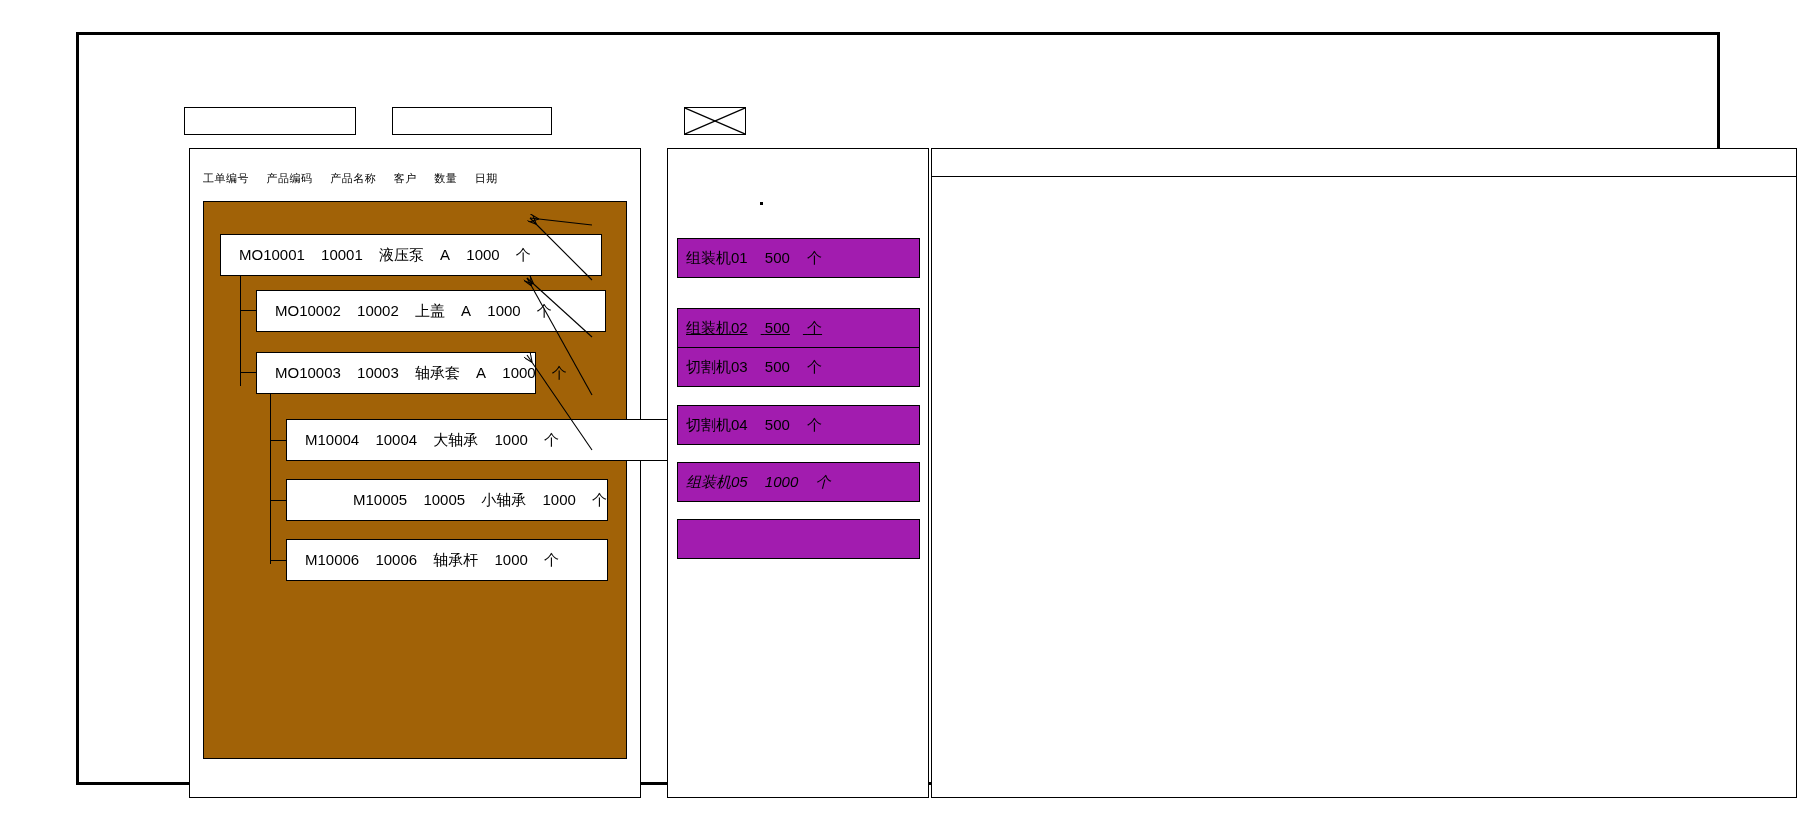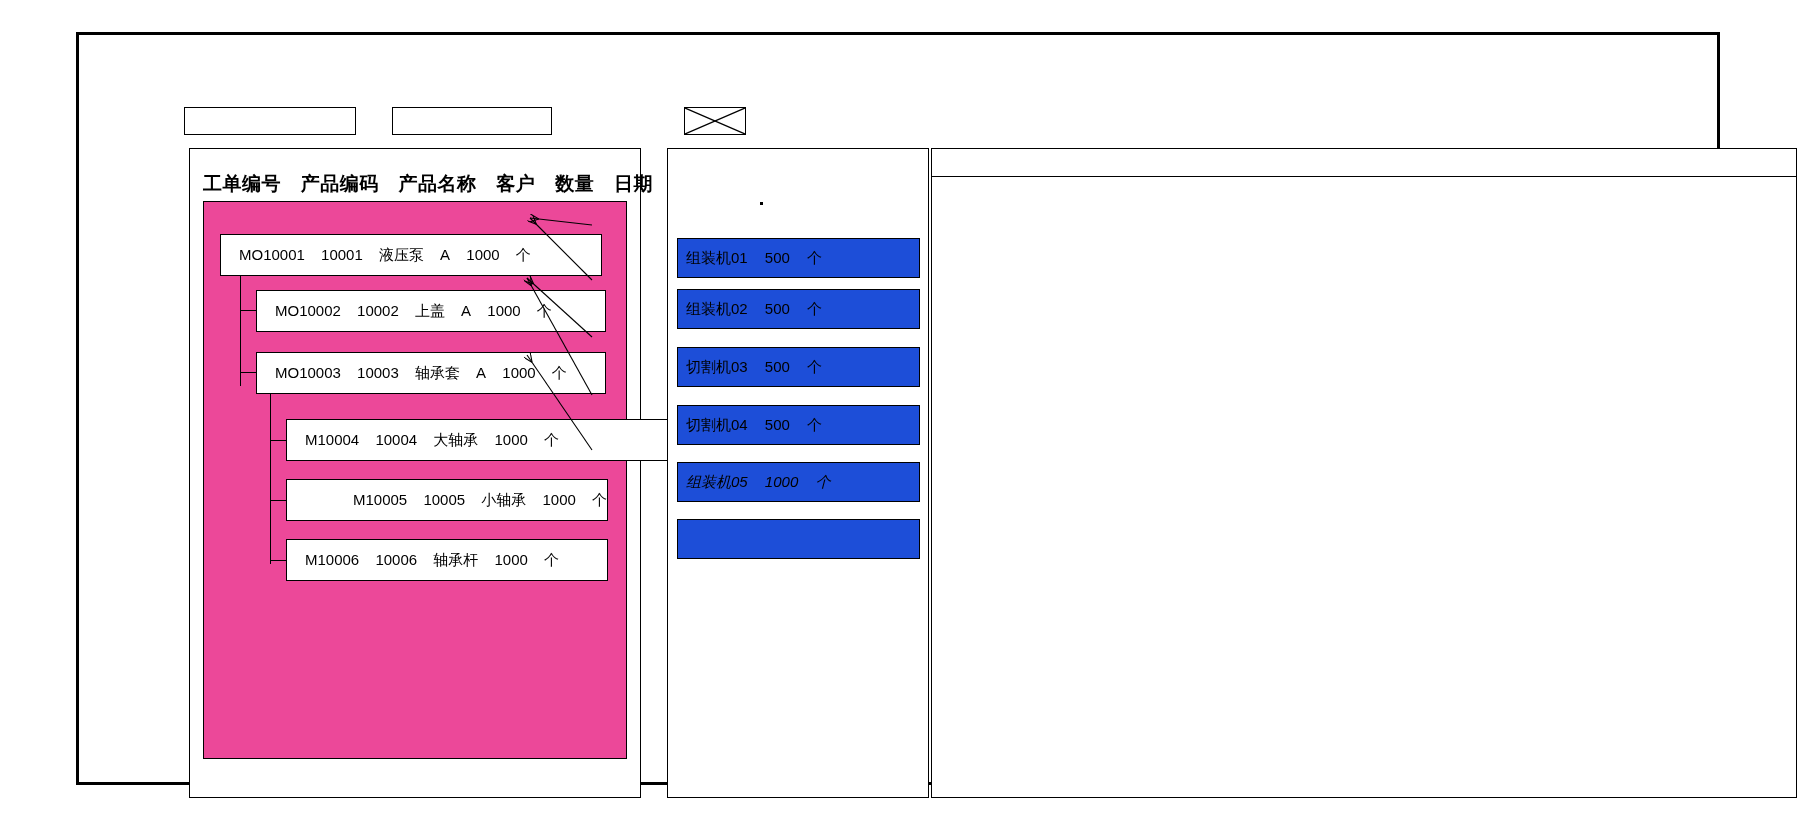--- a/index.html
+++ b/index.html
@@ -67,56 +67,55 @@
     width: 452px;
     height: 650px;
     border: 1.5px solid #000000;
     background: #ffffff;
     box-sizing: border-box;
   }
   .column-header {
     position: absolute;
     left: 13px;
     top: 22px;
-    font-size: 19px;
+    font-size: 11px;
     white-space: nowrap;
     letter-spacing: 0.5px;
-    font-weight: bold;
   }
   .column-header span { margin-right: 14px; }
 
   .list-box {
     position: absolute;
     left: 13px;
     top: 52px;
     width: 424px;
     height: 558px;
     border: 1.2px solid #000000;
-    background: #ec4899;
+    background: #a16207;
     box-sizing: border-box;
   }
 
   
   .tree-row {
     position: absolute;
     height: 42px;
     border: 1.3px solid #000000;
     background: #ffffff;
     box-sizing: border-box;
     display: flex;
     align-items: center;
     font-size: 15px;
     white-space: nowrap;
   }
   .tree-row .cells { padding-left: 18px; }
   .tree-row .cells span { margin-right: 12px; }
 
   .r0 { left: 16px;  top: 32px;  width: 382px; }
   .r1 { left: 52px;  top: 88px;  width: 350px; }
-  .r2 { left: 52px;  top: 150px; width: 350px; }
+  .r2 { left: 52px;  top: 150px; width: 280px; }
   .r3 { left: 82px;  top: 217px; width: 384px; }
   .r4 { left: 82px;  top: 277px; width: 322px; padding-left: 48px; }
   .r5 { left: 82px;  top: 337px; width: 322px; align-items: center; }
 
   
   .guide {
     position: absolute;
     background: #000000;
   }
   .v-guide { width: 1.3px; }
@@ -148,31 +147,31 @@
     width: 3px;
     height: 3px;
     background: #000000;
   }
   .mid-box {
     position: absolute;
     left: 9px;
     width: 243px;
     height: 40px;
     border: 1.3px solid #000000;
-    background: #1d4ed8;
+    background: #a21caf;
     box-sizing: border-box;
     display: flex;
     align-items: center;
     font-size: 15px;
     white-space: nowrap;
   }
   .mid-box .cells { padding-left: 8px; }
   .mid-box .cells span { margin-right: 13px; }
   .m0 { top: 89px;  }
-  .m1 { top: 140px; }
+  .m1 { top: 159px; text-decoration: underline; }
   .m2 { top: 198px; }
   .m3 { top: 256px; }
   .m4 { top: 313px; font-style: italic; }
   .m5 { top: 370px; }
 
   
   .right-panel {
     position: absolute;
     left: 852px;
     top: 113px;

